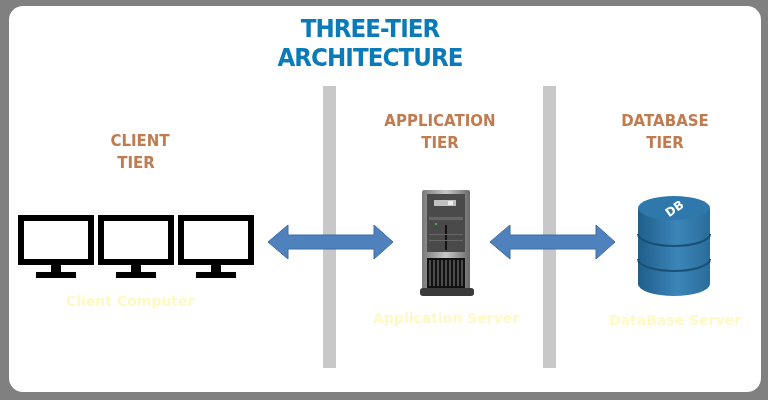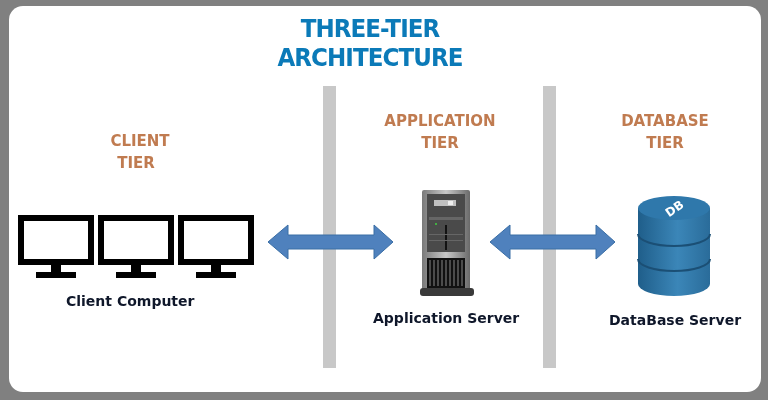--- a/index.html
+++ b/index.html
@@ -1,21 +1,21 @@
 <!DOCTYPE html>
 <html><head>
 <meta charset="utf-8">
 <style>
   html, body { margin: 0; padding: 0; }
   body { width: 768px; height: 400px; background: #808080; position: relative; overflow: hidden; font-family: "DejaVu Sans", sans-serif; }
   .panel { position: absolute; left: 9px; top: 6px; width: 752px; height: 386px; background: #ffffff; border-radius: 14px; }
   .title { position: absolute; left: 200px; top: 14px; width: 340px; text-align: center; color: #0b7ab8; font-family: "DejaVu Sans", sans-serif; font-weight: bold; font-size: 25px; letter-spacing: -1px; transform: scaleX(0.92); transform-origin: center; }
   .divider { position: absolute; top: 86px; width: 13px; height: 282px; background: #c8c8c8; }
   .tier-label { position: absolute; color: #c07b50; font-weight: bold; font-size: 15px; line-height: 22px; text-align: center; }
-  .caption { position: absolute; color: #0f172a; font-weight: bold; font-size: 14px; white-space: nowrap; }
+  .caption { position: absolute; color: #fef9c3; font-weight: bold; font-size: 14px; white-space: nowrap; }
   svg { position: absolute; overflow: visible; }
 </style>
 </head>
 <body>
 
 <div class="panel"></div>
 
 <div class="title">THREE-TIER ARCHITECTURE</div>
 
 <div class="divider" style="left:323px;"></div>

